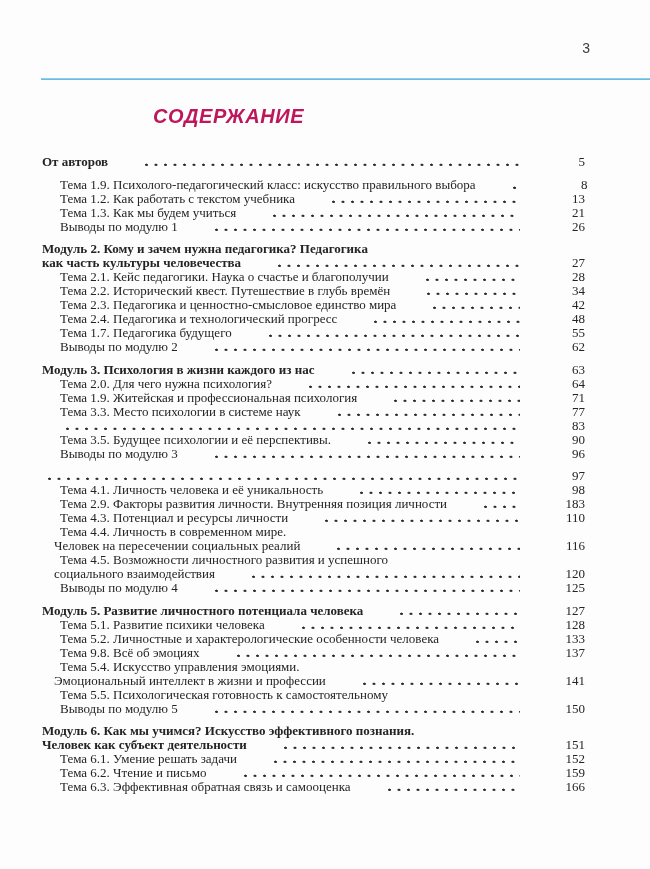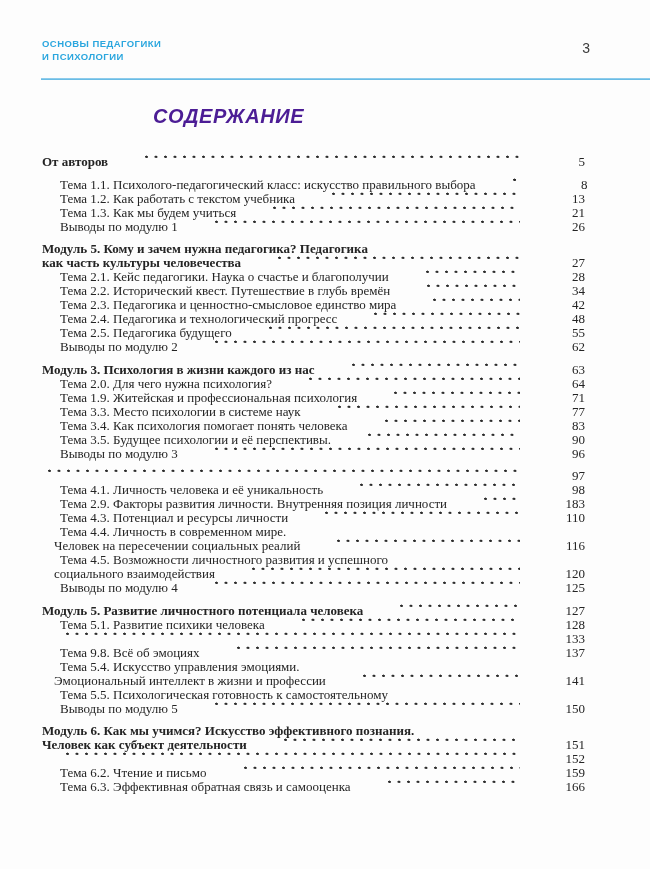--- a/index.html
+++ b/index.html
@@ -30,30 +30,30 @@
     position:absolute;left:41px;right:0;top:78px;height:2px;
     background:linear-gradient(#9fd4ef,#58b4e2);
   }
 
   
   .toc-title{
     position:absolute;left:153px;top:105px;margin:0;
     font-family:"Liberation Sans","DejaVu Sans",sans-serif;
     font-weight:700;font-style:italic;
     font-size:20px;letter-spacing:.6px;
-    color:#4c1d95;
+    color:#be185d;
   }
 
   
   .toc{
     position:absolute;left:42px;top:155px;width:543px;
     font-size:13px;line-height:14px;
   }
   .toc-group + .toc-group{margin-top:8.5px;}
-  .toc-line{display:flex;gap:31px;}
+  .toc-line{display:flex;align-items:flex-end;gap:31px;}
   .toc-line .txt{white-space:nowrap;}
   .toc-line.bold{font-weight:700;}
   .leader{
     flex:1 1 auto;min-width:10px;height:4px;
     margin:0 8px 2px 6px;
     background-image:radial-gradient(circle at 1.5px 1.8px,#2c2c2c 1.05px,rgba(0,0,0,0) 1.5px);
     background-size:9.5px 4px;
     background-repeat:repeat-x;
     background-position:left bottom;
   }
@@ -62,42 +62,38 @@
     font-weight:400;
   }
   .ind1{padding-left:18px;}
   .cont1{padding-left:12px;}
 </style>
 </head>
 <body>
 
 <div class="page">
 
-  <div class="running-title">
-    <div>ОСНОВЫ ПЕДАГОГИКИ</div>
-    <div>И ПСИХОЛОГИИ</div>
-  </div>
 
   <div class="folio">3</div>
 
   <div class="header-rule"></div>
 
   <h1 class="toc-title">СОДЕРЖАНИЕ</h1>
 
   <div class="toc">
       <div class="toc-group">
         <div class="toc-line bold">
           <span class="txt">От авторов</span>
           <span class="leader"></span>
           <span class="pg">5</span>
         </div>
       </div>
       <div class="toc-group">
         <div class="toc-line ind1">
-          <span class="txt">Тема 1.1. Психолого-педагогический класс: искусство правильного выбора</span>
+          <span class="txt">Тема 1.9. Психолого-педагогический класс: искусство правильного выбора</span>
           <span class="leader"></span>
           <span class="pg">8</span>
         </div>
         <div class="toc-line ind1">
           <span class="txt">Тема 1.2. Как работать с текстом учебника</span>
           <span class="leader"></span>
           <span class="pg">13</span>
         </div>
         <div class="toc-line ind1">
           <span class="txt">Тема 1.3. Как мы будем учиться</span>
@@ -105,21 +101,21 @@
           <span class="pg">21</span>
         </div>
         <div class="toc-line ind1">
           <span class="txt">Выводы по модулю 1</span>
           <span class="leader"></span>
           <span class="pg">26</span>
         </div>
       </div>
       <div class="toc-group">
         <div class="toc-line bold">
-          <span class="txt">Модуль 5. Кому и зачем нужна педагогика? Педагогика</span>
+          <span class="txt">Модуль 2. Кому и зачем нужна педагогика? Педагогика</span>
         </div>
         <div class="toc-line bold">
           <span class="txt">как часть культуры человечества</span>
           <span class="leader"></span>
           <span class="pg">27</span>
         </div>
         <div class="toc-line ind1">
           <span class="txt">Тема 2.1. Кейс педагогики. Наука о счастье и благополучии</span>
           <span class="leader"></span>
           <span class="pg">28</span>
@@ -133,21 +129,21 @@
           <span class="txt">Тема 2.3. Педагогика и ценностно-смысловое единство мира</span>
           <span class="leader"></span>
           <span class="pg">42</span>
         </div>
         <div class="toc-line ind1">
           <span class="txt">Тема 2.4. Педагогика и технологический прогресс</span>
           <span class="leader"></span>
           <span class="pg">48</span>
         </div>
         <div class="toc-line ind1">
-          <span class="txt">Тема 2.5. Педагогика будущего</span>
+          <span class="txt">Тема 1.7. Педагогика будущего</span>
           <span class="leader"></span>
           <span class="pg">55</span>
         </div>
         <div class="toc-line ind1">
           <span class="txt">Выводы по модулю 2</span>
           <span class="leader"></span>
           <span class="pg">62</span>
         </div>
       </div>
       <div class="toc-group">
@@ -165,21 +161,20 @@
           <span class="txt">Тема 1.9. Житейская и профессиональная психология</span>
           <span class="leader"></span>
           <span class="pg">71</span>
         </div>
         <div class="toc-line ind1">
           <span class="txt">Тема 3.3. Место психологии в системе наук</span>
           <span class="leader"></span>
           <span class="pg">77</span>
         </div>
         <div class="toc-line ind1">
-          <span class="txt">Тема 3.4. Как психология помогает понять человека</span>
           <span class="leader"></span>
           <span class="pg">83</span>
         </div>
         <div class="toc-line ind1">
           <span class="txt">Тема 3.5. Будущее психологии и её перспективы.</span>
           <span class="leader"></span>
           <span class="pg">90</span>
         </div>
         <div class="toc-line ind1">
           <span class="txt">Выводы по модулю 3</span>
@@ -234,20 +229,21 @@
           <span class="txt">Модуль 5. Развитие личностного потенциала человека</span>
           <span class="leader"></span>
           <span class="pg">127</span>
         </div>
         <div class="toc-line ind1">
           <span class="txt">Тема 5.1. Развитие психики человека</span>
           <span class="leader"></span>
           <span class="pg">128</span>
         </div>
         <div class="toc-line ind1">
+          <span class="txt">Тема 5.2. Личностные и характерологические особенности человека</span>
           <span class="leader"></span>
           <span class="pg">133</span>
         </div>
         <div class="toc-line ind1">
           <span class="txt">Тема 9.8. Всё об эмоциях</span>
           <span class="leader"></span>
           <span class="pg">137</span>
         </div>
         <div class="toc-line ind1">
           <span class="txt">Тема 5.4. Искусство управления эмоциями.</span>
@@ -269,20 +265,21 @@
       <div class="toc-group">
         <div class="toc-line bold">
           <span class="txt">Модуль 6. Как мы учимся? Искусство эффективного познания.</span>
         </div>
         <div class="toc-line bold">
           <span class="txt">Человек как субъект деятельности</span>
           <span class="leader"></span>
           <span class="pg">151</span>
         </div>
         <div class="toc-line ind1">
+          <span class="txt">Тема 6.1. Умение решать задачи</span>
           <span class="leader"></span>
           <span class="pg">152</span>
         </div>
         <div class="toc-line ind1">
           <span class="txt">Тема 6.2. Чтение и письмо</span>
           <span class="leader"></span>
           <span class="pg">159</span>
         </div>
         <div class="toc-line ind1">
           <span class="txt">Тема 6.3. Эффективная обратная связь и самооценка</span>

